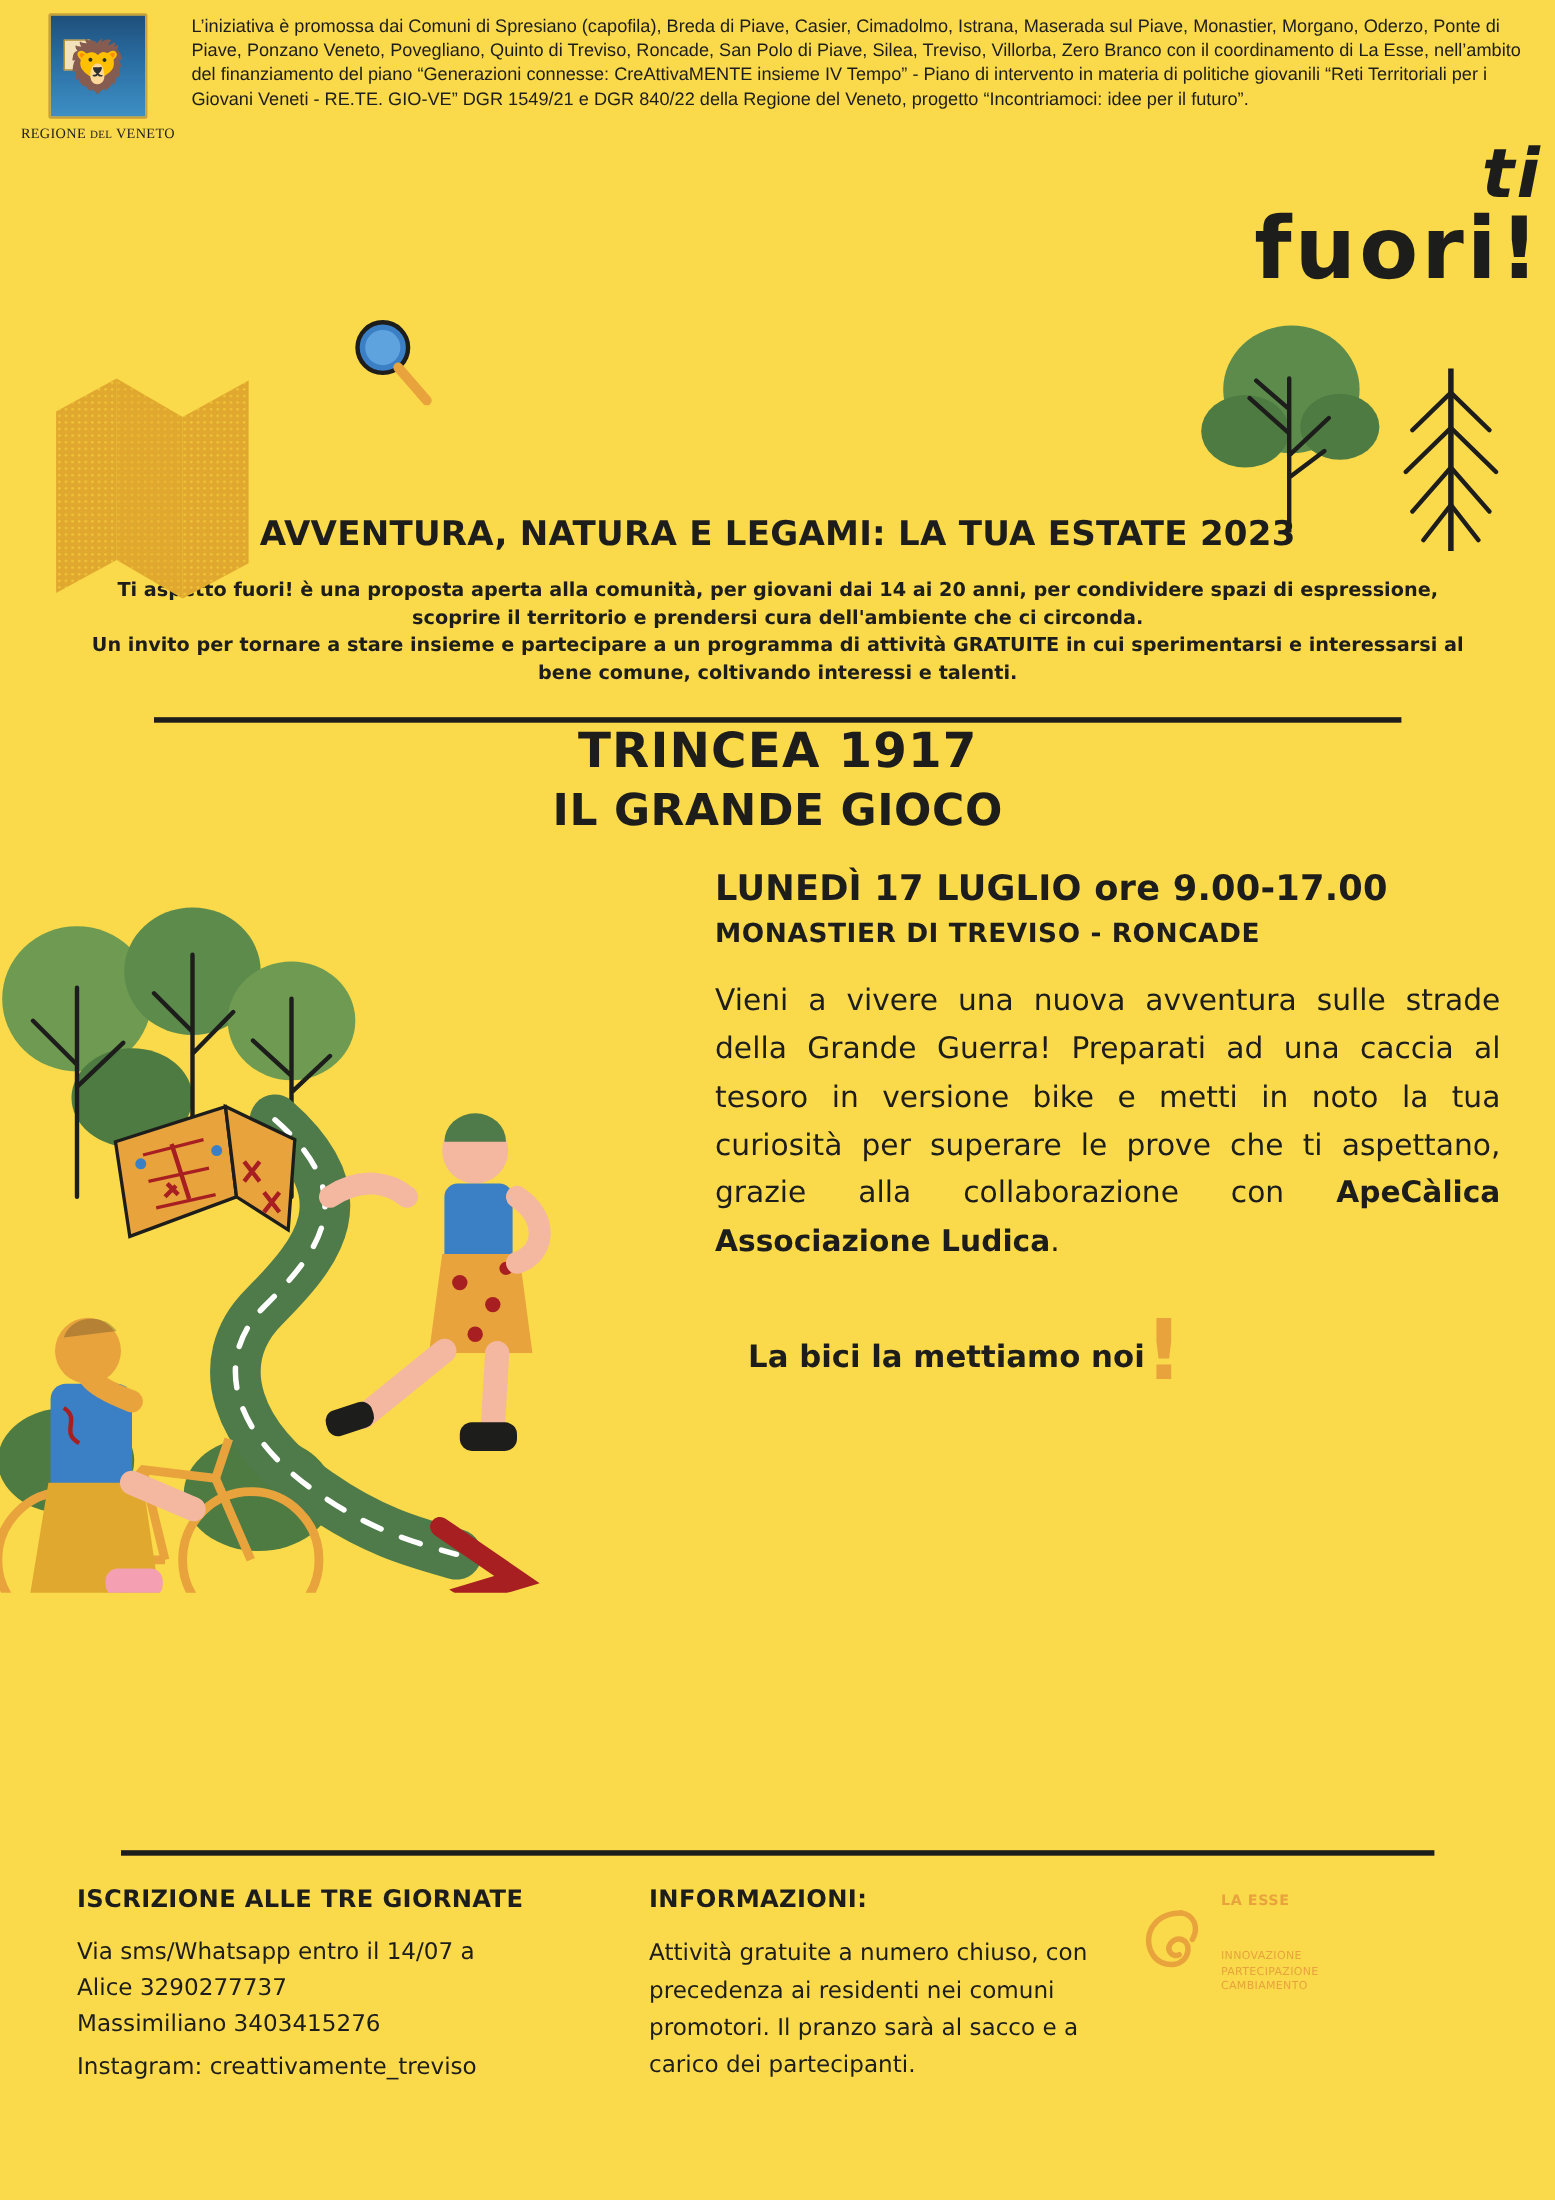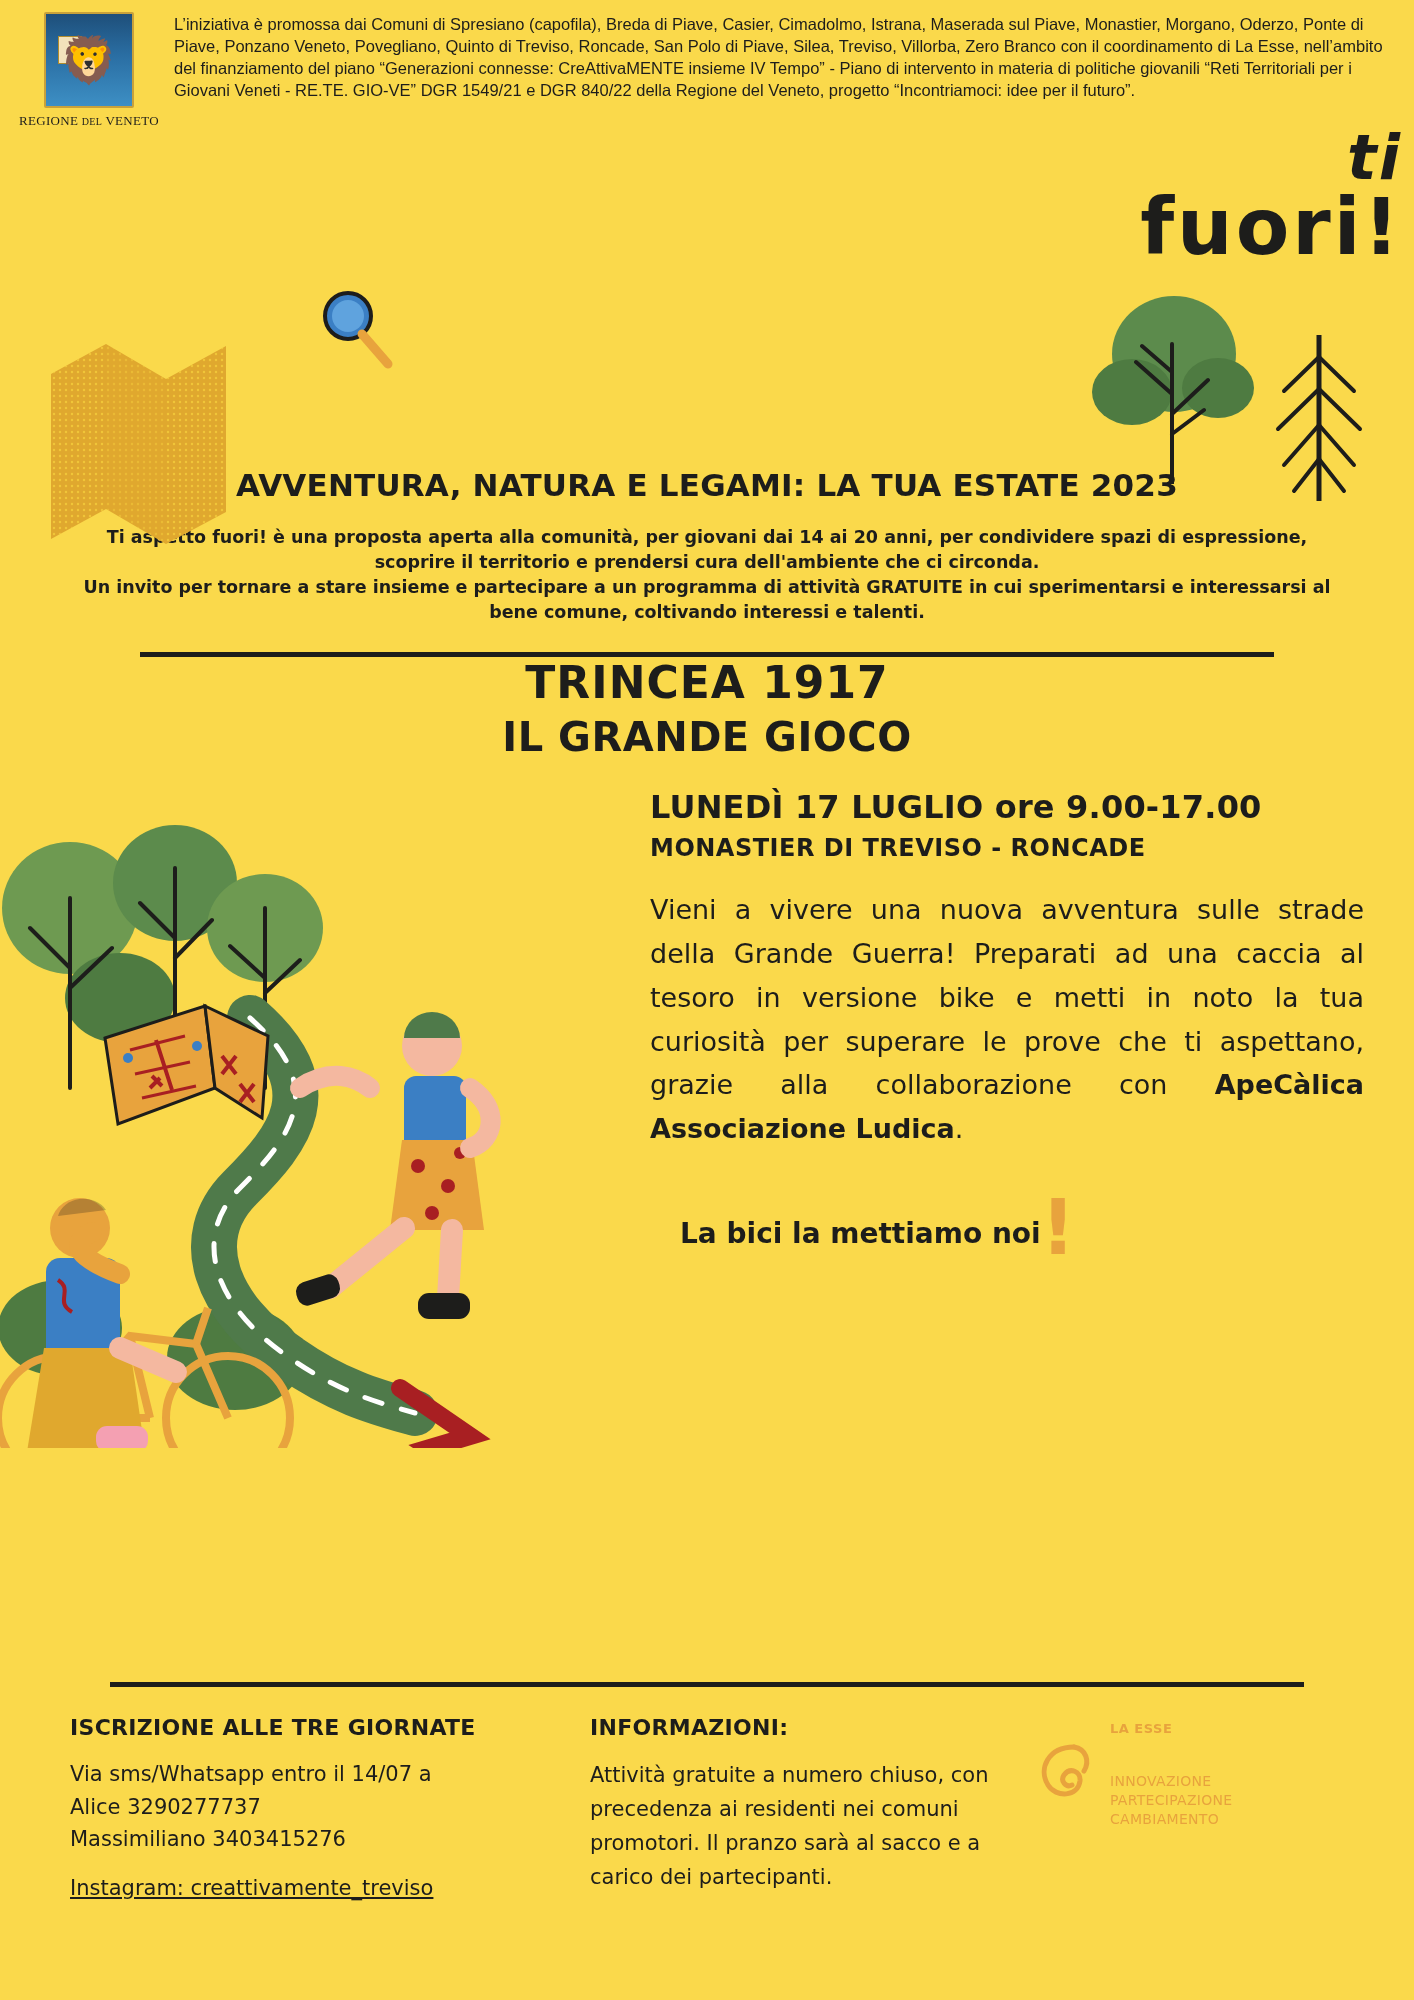--- a/index.html
+++ b/index.html
@@ -279,21 +279,21 @@
     font-weight: bold;
     font-size: 22px;
     letter-spacing: 0.3px;
     margin-bottom: 18px;
   }
   .foot-line {
     font-family: "DejaVu Sans", sans-serif;
     font-size: 21px;
     line-height: 1.55;
   }
-  .foot-gap { margin-top: 16px; text-decoration: underline; }
+  .foot-gap { margin-top: 6px; }
   .foot-para {
     font-family: "DejaVu Sans", sans-serif;
     font-size: 21px;
     line-height: 1.62;
   }
   .laesse {
     display: flex;
     align-items: center;
     gap: 10px;
     margin-top: 6px;
@@ -301,21 +301,21 @@
   .laesse-text {
     font-family: "DejaVu Sans", sans-serif;
     color: #E8A33D;
   }
   .laesse-name {
     font-size: 13px;
     font-weight: bold;
     letter-spacing: 0.5px;
   }
   .laesse-tag {
-    font-size: 14px;
+    font-size: 10px;
     line-height: 1.35;
     letter-spacing: 0.3px;
     margin-top: 36px;
   }
 </style>
 </head>
 <body>
 
 <div class="page">
 

